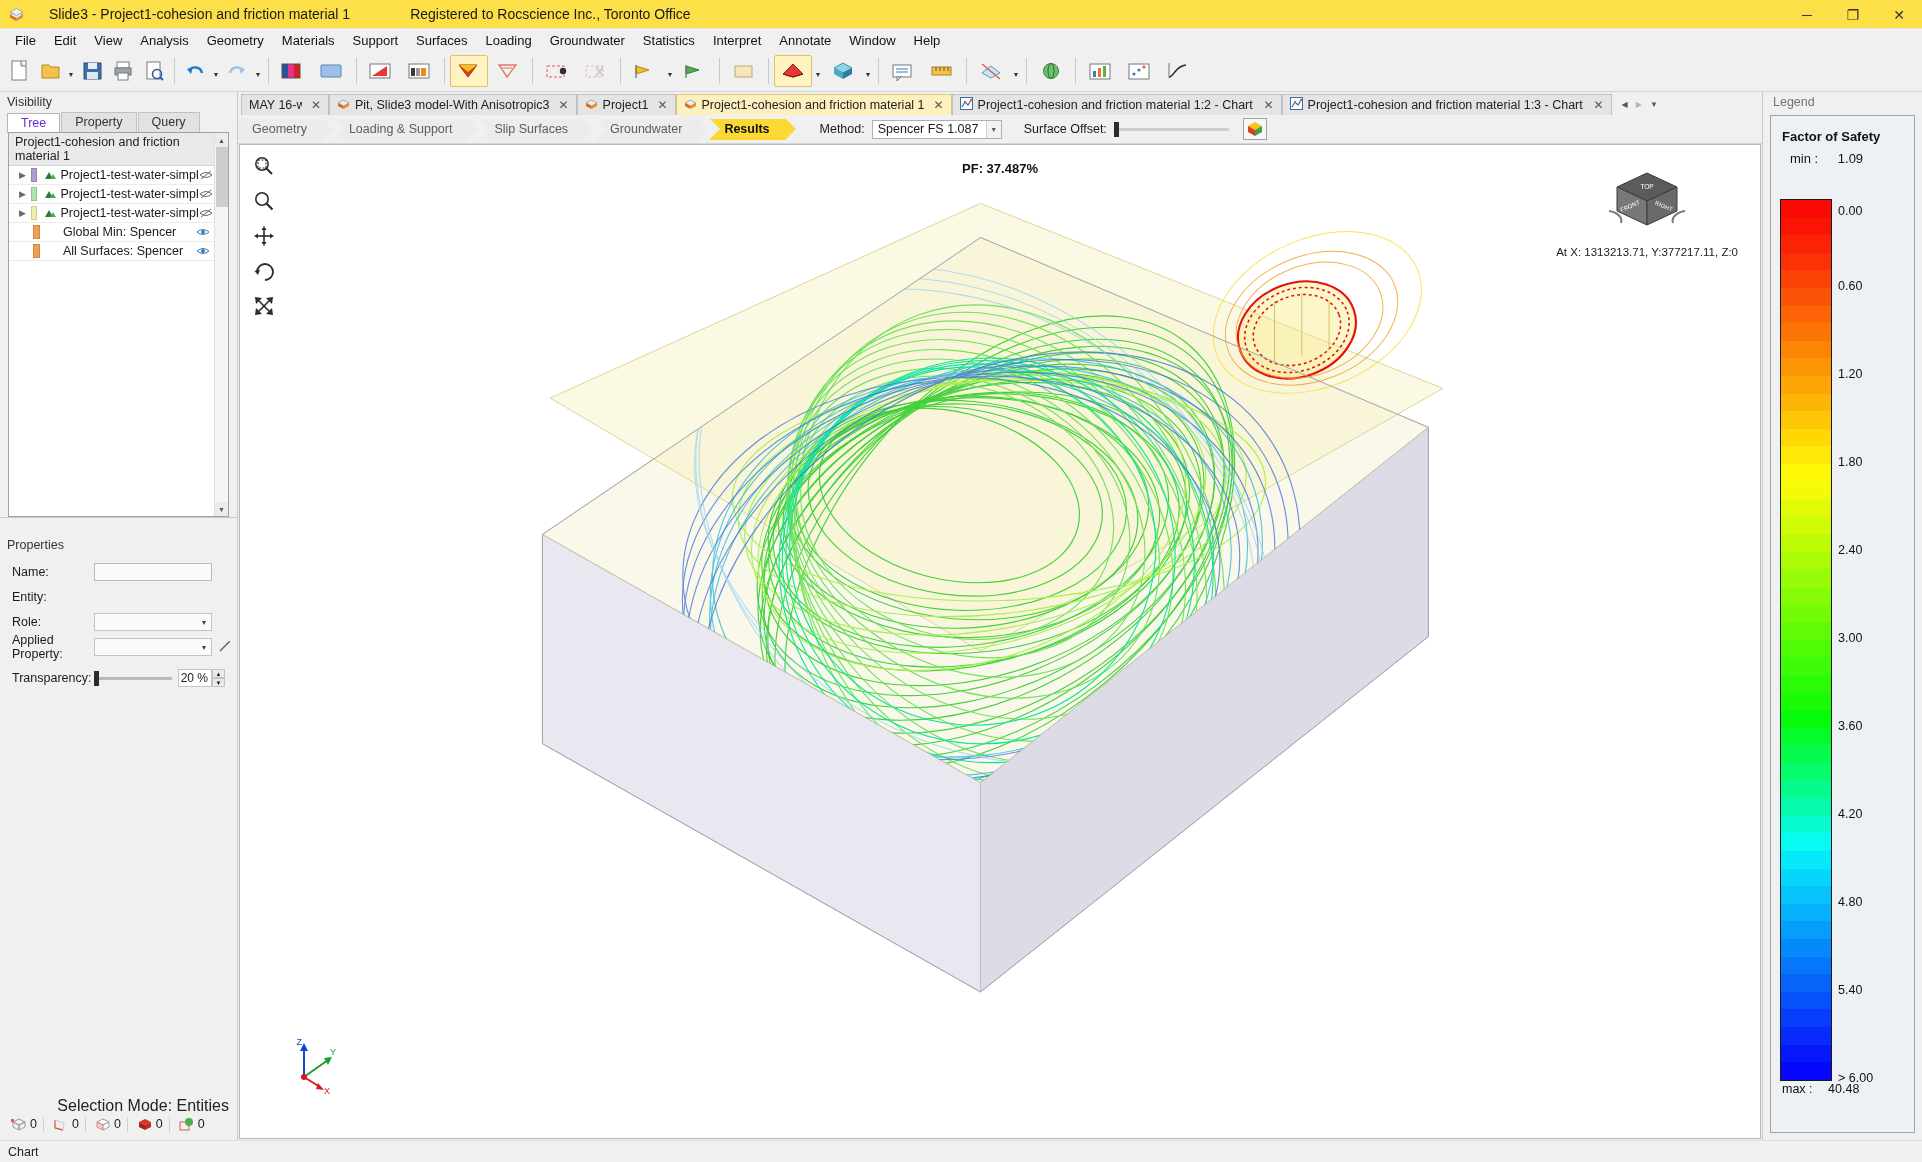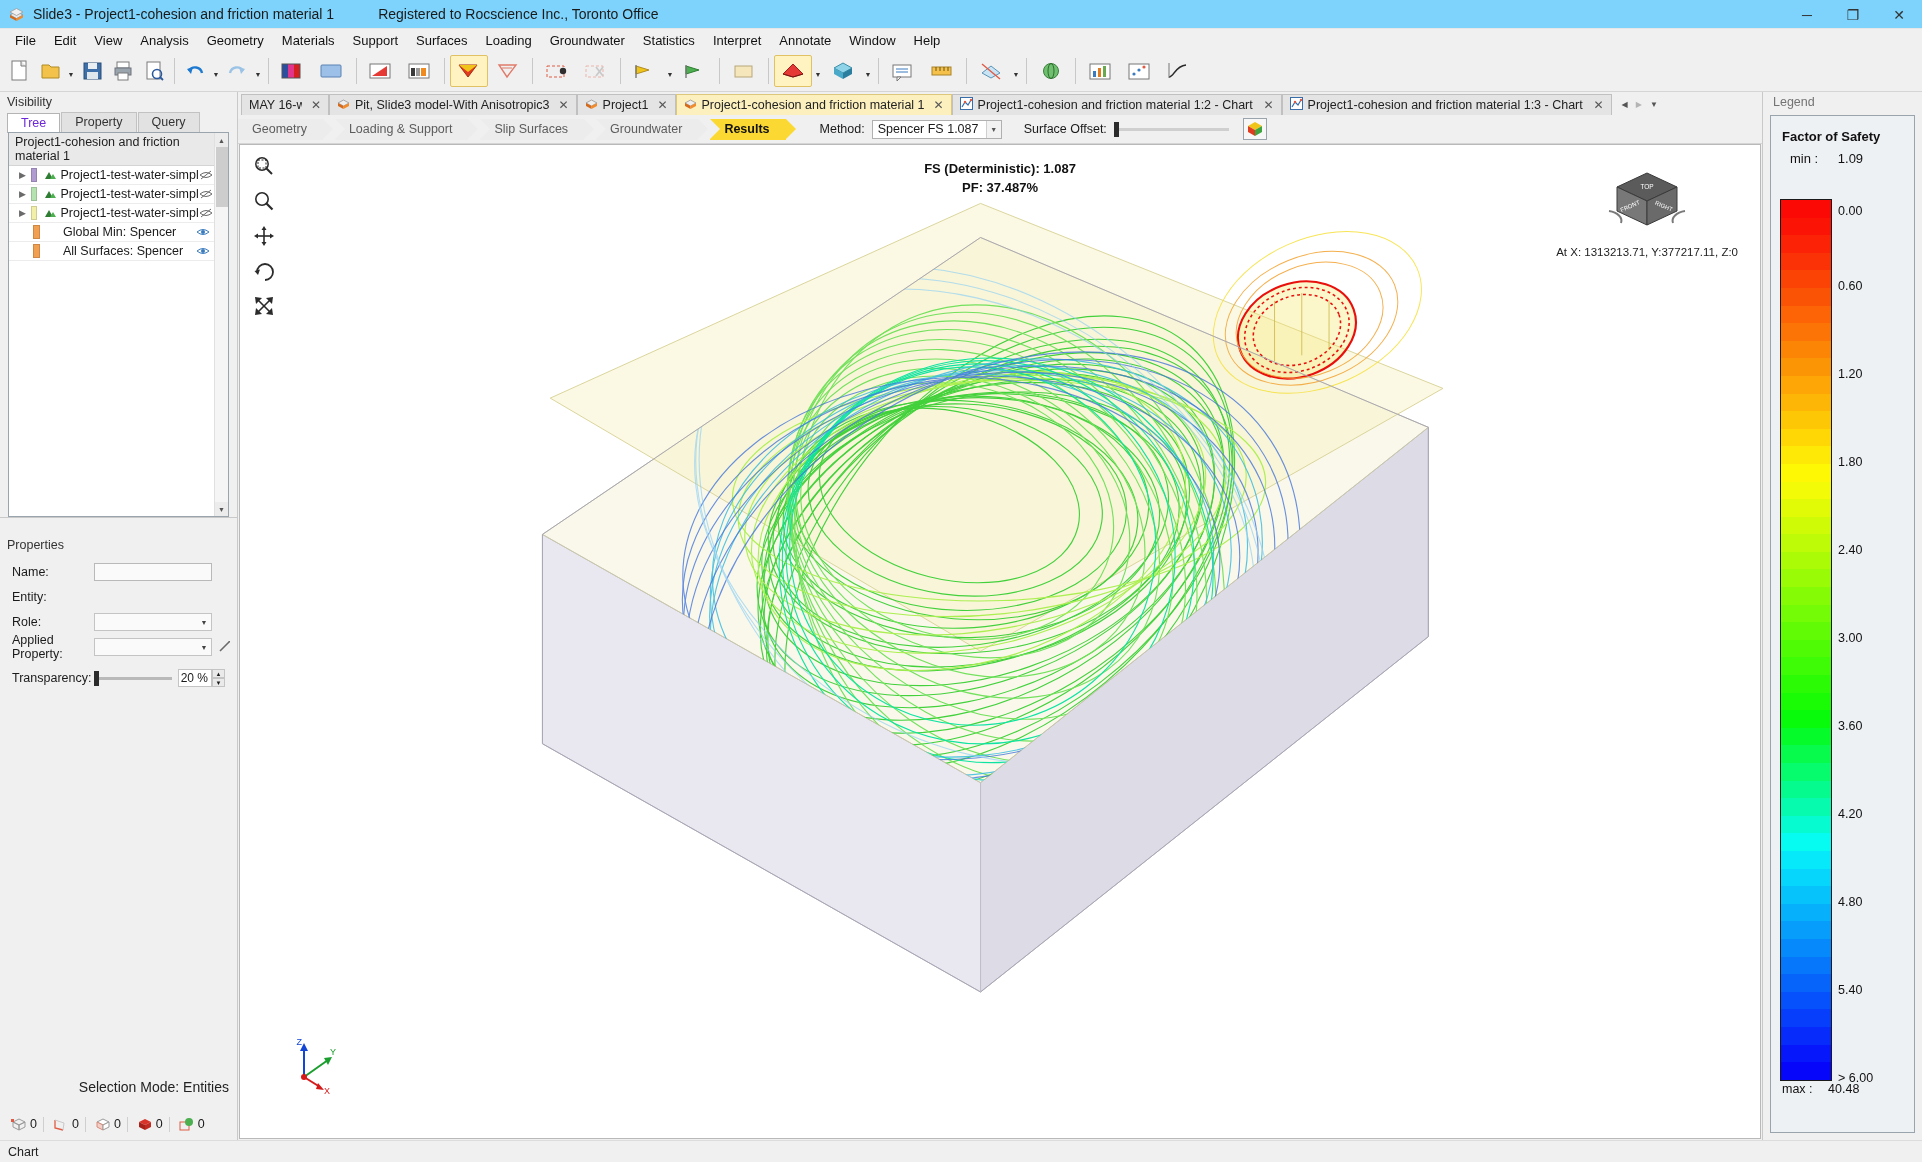--- a/index.html
+++ b/index.html
@@ -9,22 +9,22 @@
     overflow: hidden;
     font-family: "Liberation Sans", sans-serif;
     font-size: 13px;
     color: #1a1a1a;
     background: #f0f0f0;
   }
   .app { width: 1922px; height: 1162px; display: flex; flex-direction: column; background: #f0f0f0; }
 
   
   .titlebar {
-    height: 29px; background: #7dd3fc; display: flex; align-items: center;
-    border-bottom: 1px solid #e6e6e6; flex: 0 0 29px; position: relative;
+    height: 29px; background: #fde047; display: flex; align-items: center;
+    border-bottom: 1px solid #e6e6e6; flex: 0 0 29px; position: relative; gap: 16px;
   }
   .titlebar .app-icon { margin-left: 8px; margin-right: 8px; display:flex; }
   .titlebar .title-text { font-size: 14px; color: #1a1a1a; }
   .titlebar .reg-text { font-size: 14px; color: #1a1a1a; margin-left: 44px; }
   .winbtns { position: absolute; right: 0; top: 0; height: 29px; display: flex; }
   .winbtn { width: 46px; height: 29px; display:flex; align-items:center; justify-content:center; font-size: 14px; color:#333; }
 
   
   .menubar { height: 22px; flex: 0 0 22px; background:#f0f0f0; display:flex; align-items:center; padding-left: 6px; }
   .menuitem { padding: 2px 9px; font-size: 13px; color:#111; }
@@ -74,21 +74,21 @@
   .prop-in.sel { background:#fafafa; border:1px solid #b9b9b9; }
   .combo { width:118px; height:18px; background:#fafafa; border:1px solid #c4c4c4; display:flex; justify-content:flex-end; align-items:center; }
   .combo .arr { width:14px; height:16px; display:flex; align-items:center; justify-content:center; font-size:7px; color:#444; }
   .pencil { margin-left:6px; }
   .slider-track { width:78px; height:3px; background:#b9b9b9; position:relative; margin-right:6px; }
   .slider-thumb { position:absolute; left:0px; top:-6px; width:5px; height:15px; background:#2b2b2b; }
   .spin { display:flex; align-items:center; }
   .spin .val { width:34px; height:18px; background:#fff; border:1px solid #c4c4c4; font-size:12px; display:flex; align-items:center; justify-content:flex-end; padding-right:3px; }
   .spin .btns { display:flex; flex-direction:column; }
   .spin .btns div { width:13px; height:9px; background:#eaeaea; border:1px solid #c4c4c4; display:flex; align-items:center; justify-content:center; font-size:6px; }
-  .selmode { position:absolute; bottom:45px; right:8px; font-size:14px; color:#222;text-align:right; }
+  .selmode { position:absolute; bottom:25px; right:8px; font-size:16px; color:#222;text-align:right; }
   .countbar { position:absolute; bottom:5px; left:2px; right:2px; height:22px; display:flex; align-items:center; }
   .cbx { display:flex; align-items:center; padding:0 6px 0 8px; font-size:12.5px; gap:3px; border-left:1px solid #cfcfcf; }
   .cbx:first-child { border-left:none; }
 
   
   .center { flex: 1 1 auto; display:flex; flex-direction:column; min-width:0; background:#f0f0f0; }
   .doctabs { height: 23px; flex:0 0 23px; display:flex; align-items:flex-end; background:#f0f0f0; padding-left:3px; }
   .dtab {
     display:flex; align-items:center; gap:5px; height:21px; padding:0 7px;
     background:#e4e4e4; border:1px solid #c0c0c0; border-bottom:none; font-size:12.5px; color:#222;
@@ -744,21 +744,20 @@
                 <line x1="18" y1="4" x2="4" y2="18" stroke="#2b2b2b" stroke-width="1.6"></line>
                 <polygon points="2,2 9,3 3,9" fill="#2b2b2b"></polygon>
                 <polygon points="20,20 13,19 19,13" fill="#2b2b2b"></polygon>
                 <polygon points="20,2 13,3 19,9" fill="#2b2b2b"></polygon>
                 <polygon points="2,20 9,19 3,13" fill="#2b2b2b"></polygon>
               </svg>
           </div>
         </div>
 
         <div class="fs-label">
-          <div>FS (Deterministic): 1.087</div>
           <div>PF: 37.487%</div>
         </div>
 
         <div class="cube-wrap">
           <svg width="92" height="72" viewBox="0 0 92 72">
             <polygon points="46,6 76,20 46,34 16,20" fill="#5b5b5b" stroke="#3a3a3a"></polygon>
             <polygon points="16,20 46,34 46,58 16,44" fill="#787878" stroke="#3a3a3a"></polygon>
             <polygon points="76,20 46,34 46,58 76,44" fill="#6a6a6a" stroke="#3a3a3a"></polygon>
             <text x="46" y="22" font-size="6.5" fill="#ffffff" text-anchor="middle" font-family="Liberation Sans, sans-serif">TOP</text>
             <text x="30" y="41" font-size="6" fill="#ffffff" text-anchor="middle" font-family="Liberation Sans, sans-serif" transform="rotate(-24 30 41)">FRONT</text>

